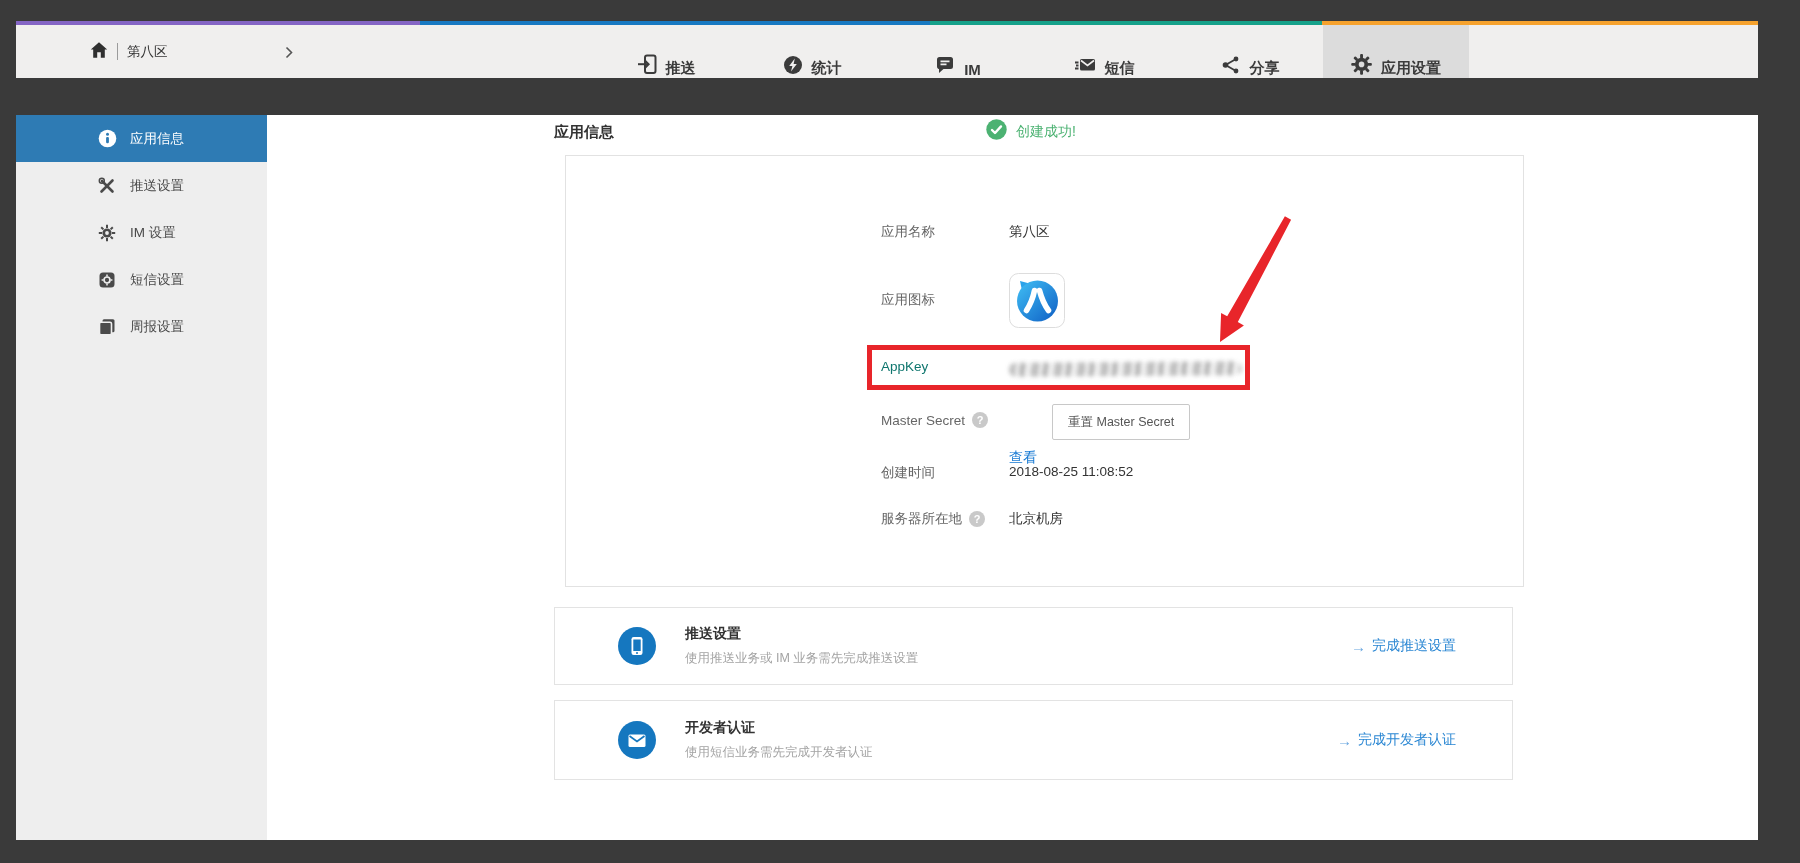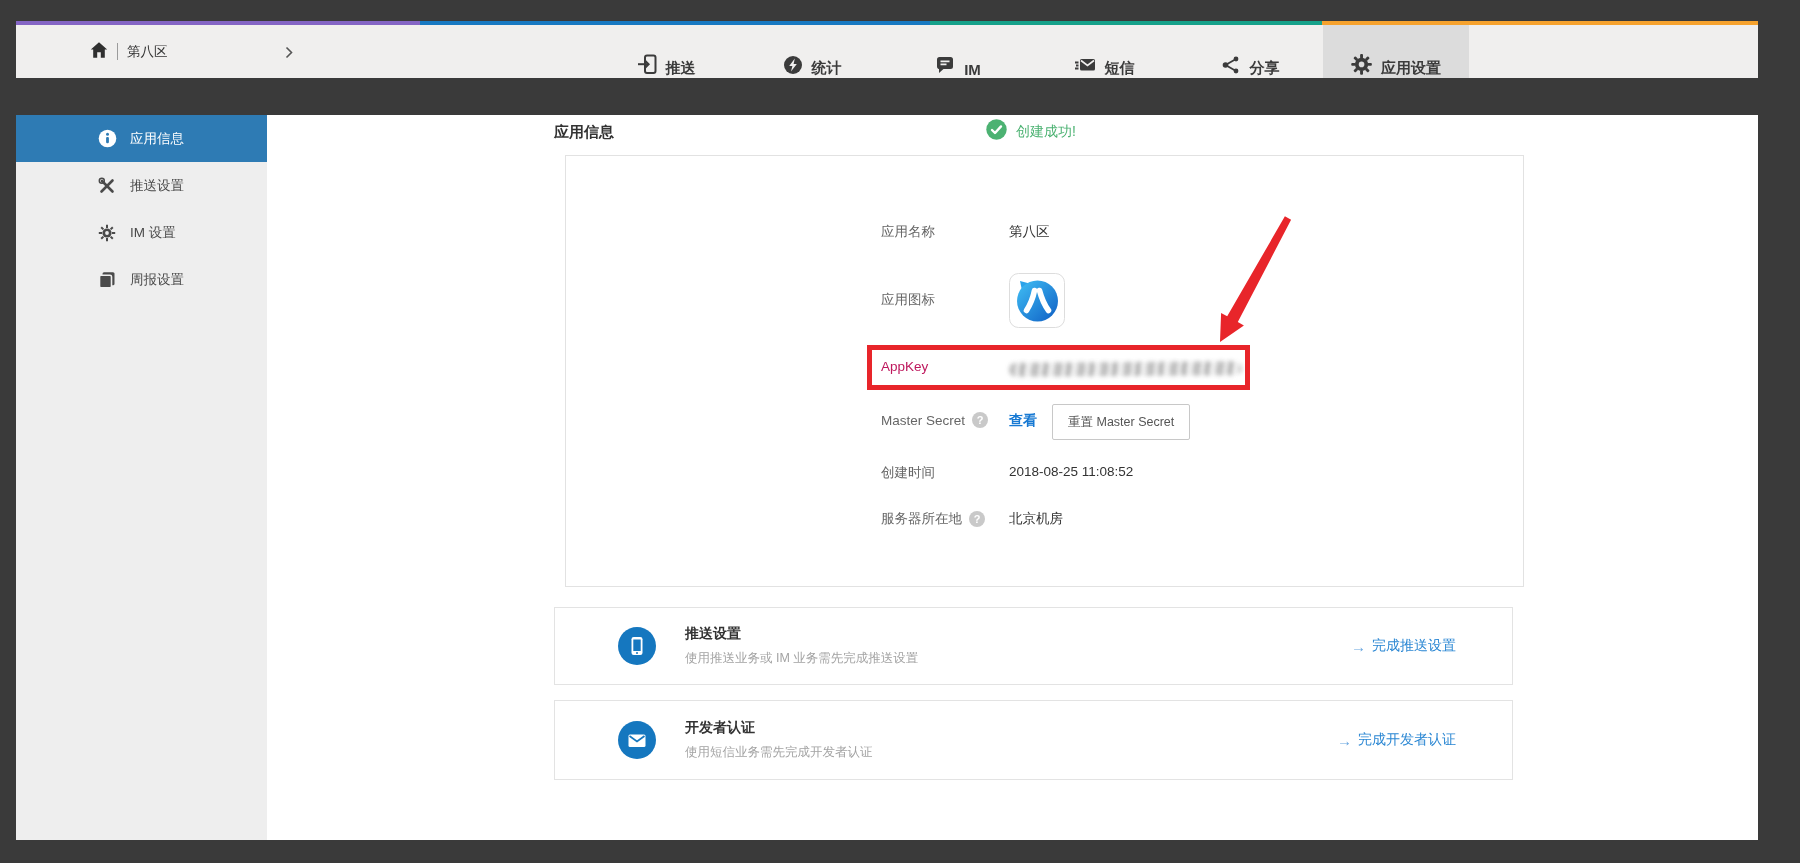--- a/index.html
+++ b/index.html
@@ -44,21 +44,21 @@
   .lbl{position:absolute;left:315px;top:0;font-size:13.5px;color:#666;display:flex;align-items:center;gap:7px;white-space:nowrap;}
   .val{position:absolute;left:443px;top:0;font-size:13.5px;color:#333;white-space:nowrap;}
   .help-badge{display:inline-flex;width:16px;height:16px;border-radius:50%;background:#c9c9c9;color:#fff;
               font-size:11px;font-weight:bold;align-items:center;justify-content:center;cursor:pointer;}
   .app-icon-wrap{position:absolute;left:443px;top:117px;width:56px;height:55px;}
   .red-box{position:absolute;left:301px;top:189px;width:383px;height:45px;box-sizing:border-box;
            border:5px solid #e8252a;z-index:4;}
   .appkey-blur{position:absolute;left:443px;top:206px;width:233px;height:14px;border-radius:7px;
                background:repeating-linear-gradient(96deg,#b3b3b3 0 7px,#e8e8e8 7px 12px,#9c9c9c 12px 16px,#ededed 16px 23px);
                filter:blur(2.2px);opacity:.85;transform:rotate(-.4deg);}
-  .view-link{font-size:14px;font-weight:bold;color:#1779d3;cursor:pointer;}
+  .view-link{font-size:14px;font-weight:normal;color:#1779d3;cursor:pointer;margin-top:37px;}
   .reset-btn{position:absolute;left:486px;top:-8px;height:36px;padding:0 15px;background:#fff;
              border:1px solid #c8c8c8;border-radius:2px;font-size:12.5px;color:#555;
              font-family:"Liberation Sans","DejaVu Sans",sans-serif;cursor:pointer;white-space:nowrap;}
   .red-arrow{position:absolute;left:640px;top:56px;z-index:5;}
 
   
   .card{position:absolute;left:287px;width:959px;background:#fff;border:1px solid #e3e3e3;
         box-sizing:border-box;display:flex;align-items:center;}
   .card1{top:492px;height:78px;}
   .card2{top:585px;height:80px;}
@@ -206,20 +206,30 @@
               </g>
               <circle cx="9" cy="9" r="4.6" fill="#4a4a4a"></circle>
               <circle cx="9" cy="9" r="1.9" fill="#eeeeee"></circle>
             </svg>
         </span>
         <span>IM 设置</span>
       </div>
       <div class="side-item">
         <span class="ic">
           <svg width="18" height="18" viewBox="0 0 18 18">
+              <rect x="1.5" y="1.5" width="15" height="15" rx="3.5" fill="#4a4a4a"></rect>
+              <circle cx="9" cy="9" r="3" fill="none" stroke="#eeeeee" stroke-width="1.7"></circle>
+              <path d="M9 3.6v1.8 M9 12.6v1.8 M3.6 9h1.8 M12.6 9h1.8" stroke="#eeeeee" stroke-width="1.5"></path>
+            </svg>
+        </span>
+        <span>短信设置</span>
+      </div>
+      <div class="side-item">
+        <span class="ic">
+          <svg width="18" height="18" viewBox="0 0 18 18">
               <rect x="4.5" y="1.2" width="12" height="13" rx="1.5" fill="#4a4a4a"></rect>
               <rect x="1.5" y="4.2" width="12" height="12.5" rx="1.5" fill="#4a4a4a" stroke="#eeeeee" stroke-width="1.6"></rect>
             </svg>
         </span>
         <span>周报设置</span>
       </div>
     </div>
 
     <div class="main">
       <div class="main-title">应用信息</div>
@@ -255,21 +265,21 @@
             <rect x="0.5" y="0.5" width="55" height="54" rx="9" fill="#fff" stroke="#ddd"></rect>
             <path d="M11 8 L30 13 L15 27 Z" fill="#2ba3ea"></path>
             <circle cx="28.5" cy="28" r="20.5" fill="url(#appg)"></circle>
             <path d="M25.5 17.5 C24 25 21 32 17.5 37.5" stroke="#fff" stroke-width="5.6" fill="none" stroke-linecap="round"></path>
             <path d="M30.5 17.5 C32.5 25 35.5 32 39.5 37.5" stroke="#fff" stroke-width="5.6" fill="none" stroke-linecap="round"></path>
           </svg>
         </div>
 
         <div class="red-box"></div>
         <div class="row" style="top:203px;z-index:5">
-          <span class="lbl" style="color:#be185d">AppKey</span>
+          <span class="lbl" style="color:#0f766e">AppKey</span>
         </div>
         <div class="appkey-blur"></div>
 
         <div class="row" style="top:256px">
           <span class="lbl">
             <span>Master Secret</span>
             <span class="help-badge">?</span>
           </span>
           <span class="val view-link">查看</span>
           <button class="reset-btn">重置 Master Secret</button>

